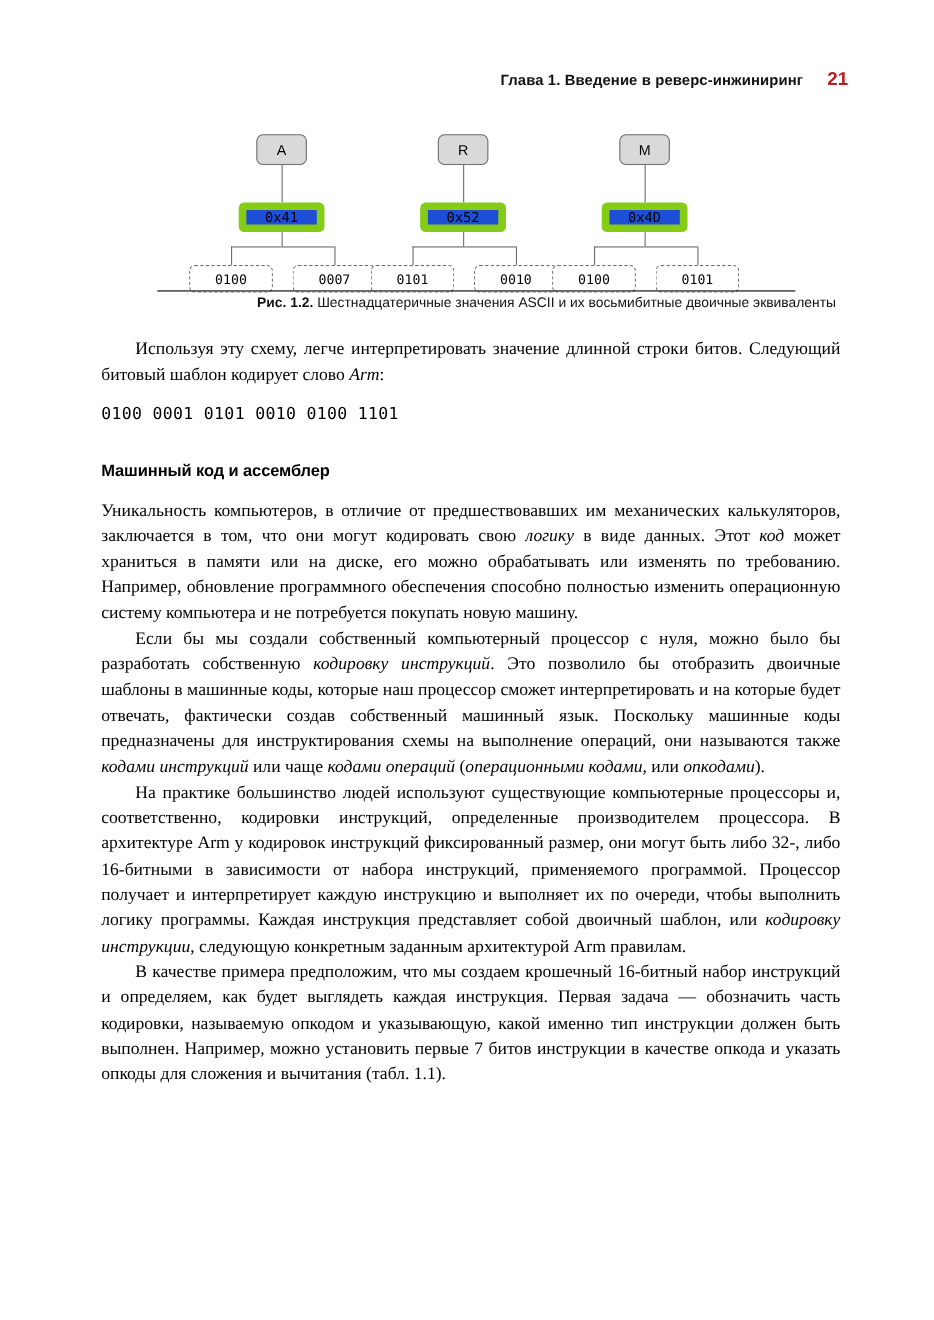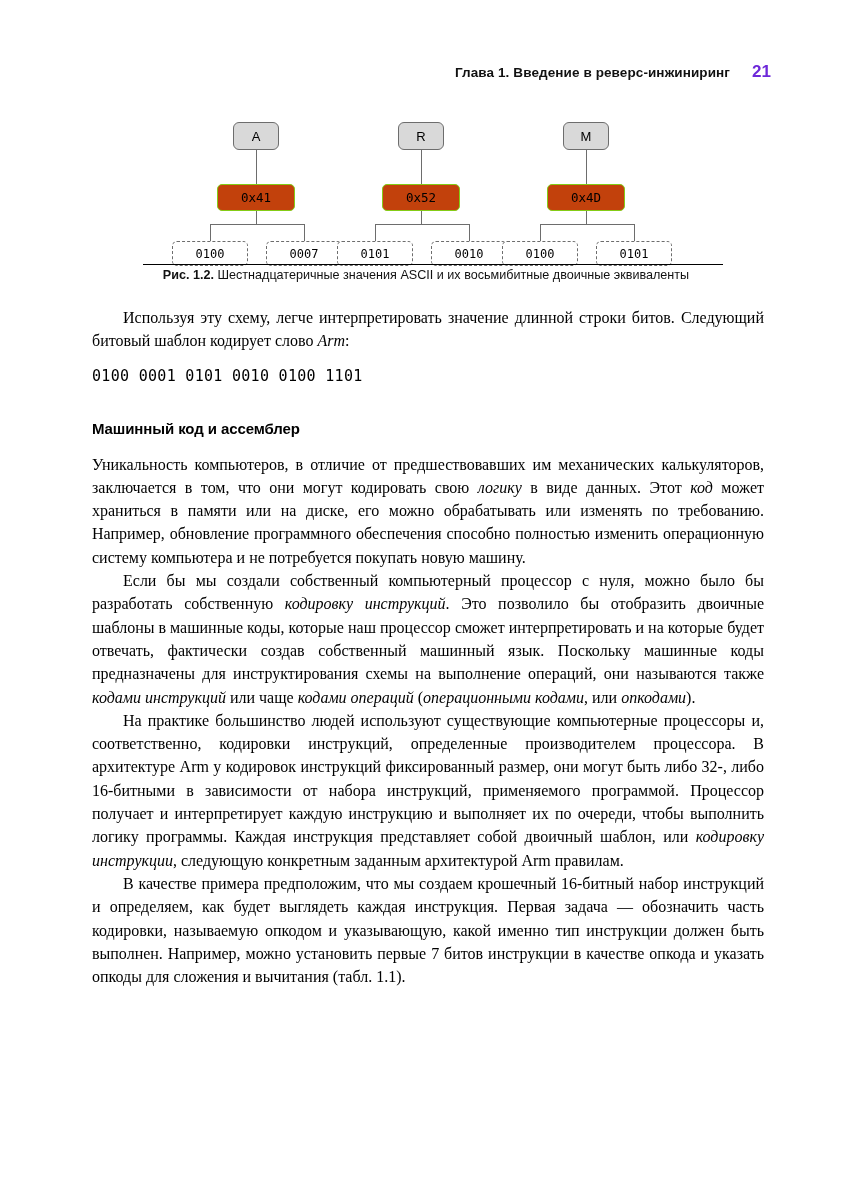--- a/index.html
+++ b/index.html
@@ -36,21 +36,21 @@
   .header-title {
     font-size: 13.5px;
     font-weight: bold;
     letter-spacing: 0.1px;
     color: #111;
   }
   .header-page {
     font-size: 17px;
     font-weight: bold;
     margin-left: 22px;
-    color: #6d28d9;
+    color: #b91c1c;
   }
 
   
   .figure {
     position: absolute;
     top: 110px;
     left: 92px;
     width: 680px;
     height: 150px;
   }
@@ -79,23 +79,23 @@
     align-items: center;
     justify-content: center;
     box-sizing: border-box;
   }
   .node-hex {
     position: absolute;
     left: 50px;
     top: 74px;
     width: 78px;
     height: 27px;
-    border: 1px solid #84cc16;
+    border: 7px solid #84cc16;
     border-radius: 5px;
-    background: #c2410c;
+    background: #1d4ed8;
     font-family: "DejaVu Sans Mono", monospace;
     font-size: 12.5px;
     display: flex;
     align-items: center;
     justify-content: center;
     box-sizing: border-box;
   }
   .node-bin {
     position: absolute;
     top: 131px;
@@ -153,23 +153,23 @@
     top: 114px;
     width: 1px;
     height: 17px;
     background: #6d6d6d;
   }
 
   
   .fig-caption {
     position: absolute;
     top: 268px;
-    left: 86px;
+    left: 80px;
     width: 680px;
-    text-align: center;
+    text-align: right;
     font-family: "Liberation Sans", sans-serif;
     font-size: 12.6px;
     color: #111;
   }
   .fig-caption .num { font-weight: bold; }
   .caption-rule {
     position: absolute;
     top: 264px;
     left: 143px;
     width: 580px;

